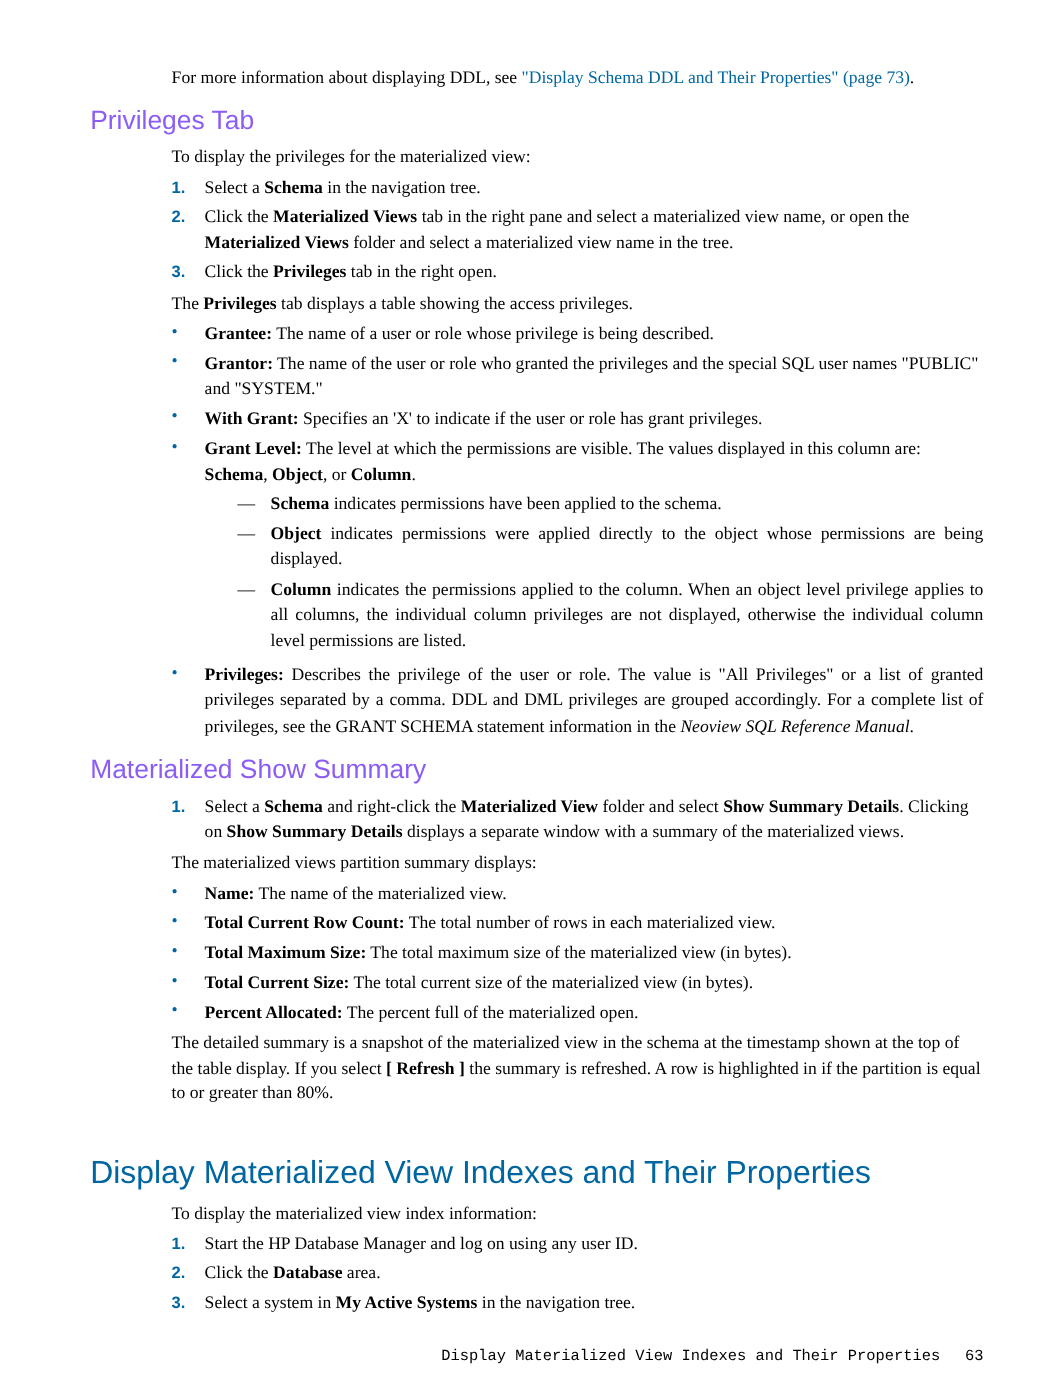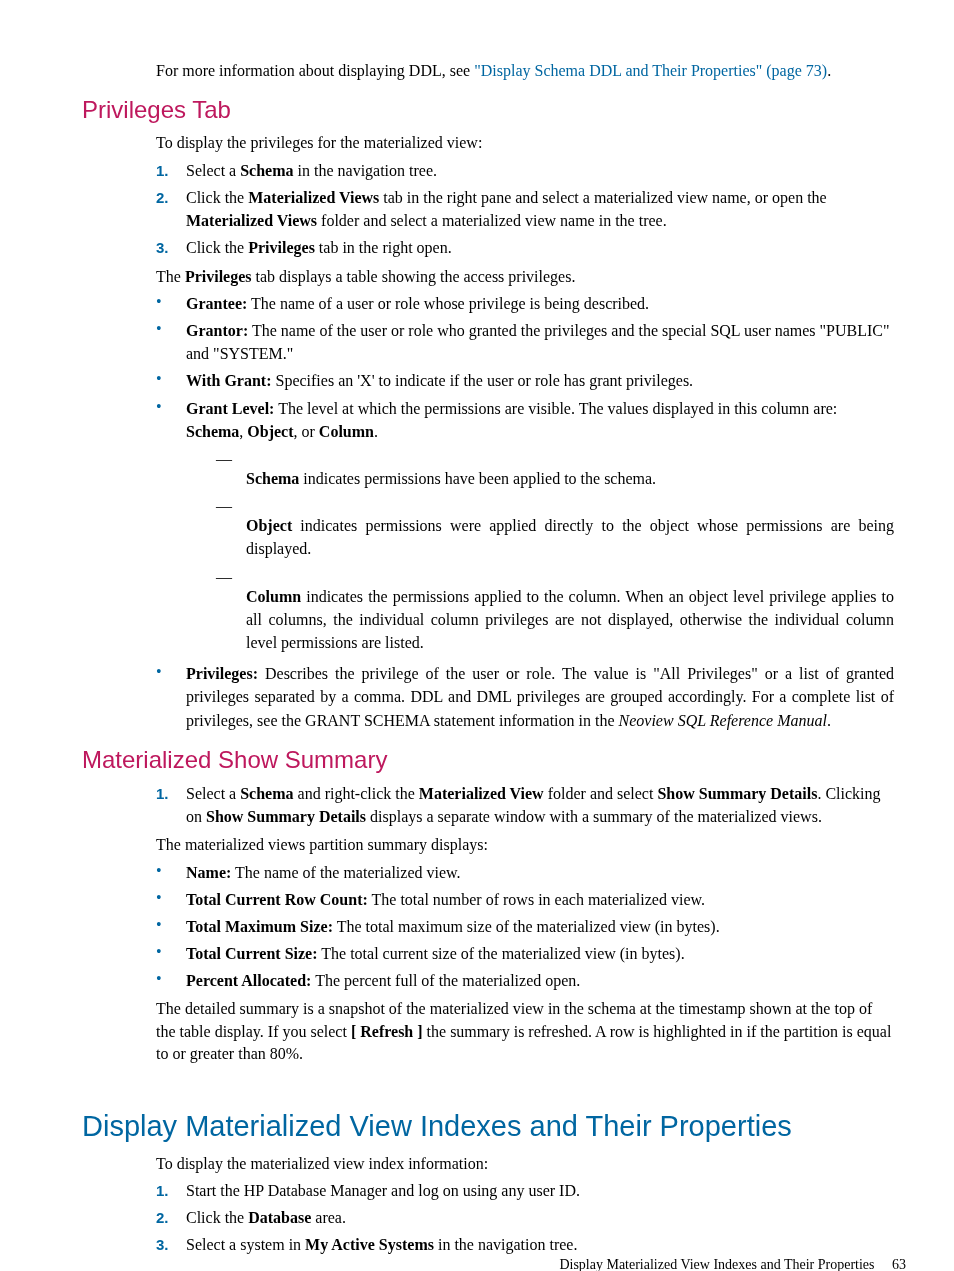--- a/index.html
+++ b/index.html
@@ -27,21 +27,21 @@
   .intro {
     margin-bottom: 8px;
   }
   a.xref {
     color: #0066a1;
     text-decoration: none;
   }
   h2.section {
     font-family: 'Segoe UI Light', 'Helvetica Neue', Arial, sans-serif;
     font-weight: 300;
-    color: #be185d;
+    color: #8b5cf6;
     font-size: 24px;
     margin: 14px 0 8px 0;
   }
   h1.chapter {
     font-family: 'Segoe UI Light', 'Helvetica Neue', Arial, sans-serif;
     font-weight: 300;
     color: #0066a1;
     font-size: 29px;
     margin: 44px 0 10px 0;
   }
@@ -96,30 +96,29 @@
     display: flex;
     font-size: 16px;
     line-height: 1.45;
     margin-bottom: 4px;
   }
   ul.dashes > li .dash {
     min-width: 30px;
   }
   ul.dashes > li .txt {
     flex: 1;
-    margin-top: 20px;
   }
   strong { font-weight: bold; }
   em { font-style: italic; margin-top: 40px; }
   .footer {
     position: absolute;
     bottom: 30px;
-    right: 48px;
+    right: 60px;
     font-size: 14px;
-    font-family: Liberation Serif, serif;
+    font-family: Liberation Mono, monospace;
   }
   .pn { margin-left: 14px; }
   .just { text-align: justify; }
 </style>
 </head>
 <body>
 
 <div class="page">
 
   <div class="body-indent">

